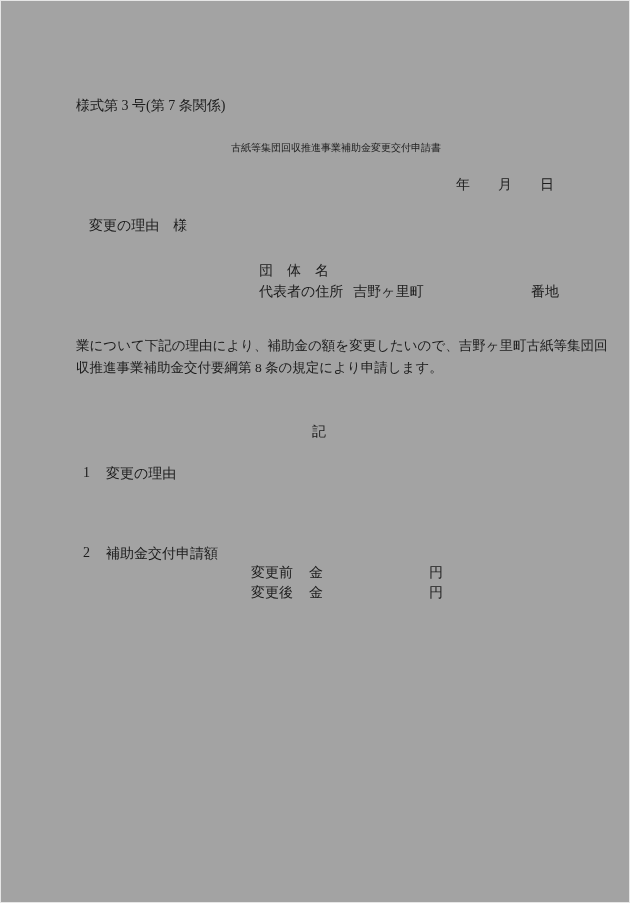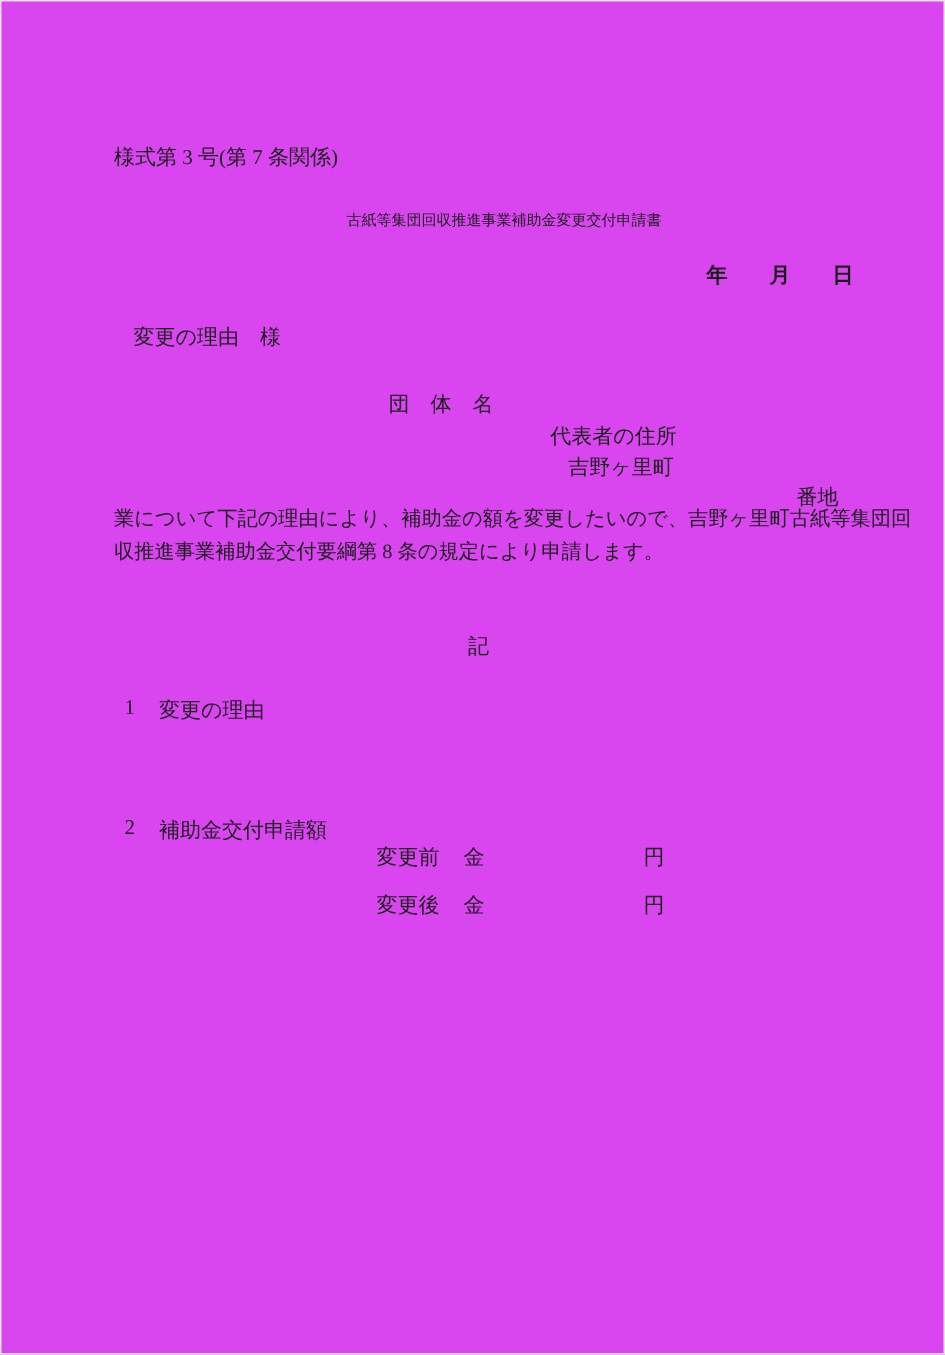--- a/index.html
+++ b/index.html
@@ -5,21 +5,21 @@
   html, body {
     margin: 0;
     padding: 0;
     background: #f4f4f4;
   }
   .page {
     position: relative;
     width: 630px;
     height: 903px;
     margin: 0 auto;
-    background: #d946ef;
+    background: #a3a3a3;
     border: 1px solid #e6e6e6;
     box-sizing: border-box;
     font-family: "Liberation Serif", "DejaVu Serif", serif;
     font-size: 14px;
     color: #1c1c1c;
     overflow: hidden;
   }
   .abs {
     position: absolute;
     white-space: pre;
@@ -28,37 +28,36 @@
   .form-number { left: 75px; top: 97px; }
   .doc-title {
     left: 0; top: 141px;
     width: 630px;
     text-align: center;
     text-indent: 40px;
     font-weight: normal;
     font-size: 10px;
     margin: 0;
   }
-  .date-line { left: 470px; top: 176px; font-weight: bold; }
+  .date-line { left: 455px; top: 176px; }
   .addressee { left: 88px; top: 217px; }
 
   .applicant-block {
     position: absolute;
     left: 258px; top: 259px;
     width: 300px;
     line-height: 21px;
   }
   .applicant-line { white-space: pre; }
   .address-line {
     display: flex;
-    align-items: center;
-    flex-direction: column;
+    align-items: flex-start;
   }
   .address-value { margin-left: 10px; }
-  .address-suffix { margin-left: auto; font-family: Liberation Mono, monospace; }
+  .address-suffix { margin-left: auto; }
 
   .body-paragraph {
     position: absolute;
     left: 75px; top: 334px;
     font-size: 13.5px;
     line-height: 22px;
   }
   .body-line { white-space: pre; }
 
   .ki-heading {
@@ -69,21 +68,21 @@
   }
 
   .item-number { position: absolute; white-space: pre; }
   .item-label  { position: absolute; white-space: pre; }
   .item1-number { left: 82px;  top: 464px; }
   .item1-label  { left: 105px; top: 464px; }
   .item2-number { left: 82px;  top: 544px; }
   .item2-label  { left: 105px; top: 544px; }
 
   .row1 { top: 564px; }
-  .row2 { top: 584px; margin-top: 12px; }
+  .row2 { top: 584px; }
   .col-state  { left: 250px; }
   .col-prefix { left: 308px; }
   .col-suffix { left: 428px; }
 </style>
 </head>
 <body>
 
 <div class="page">
 
   <div class="abs form-number">様式第 3 号(第 7 条関係)</div>

